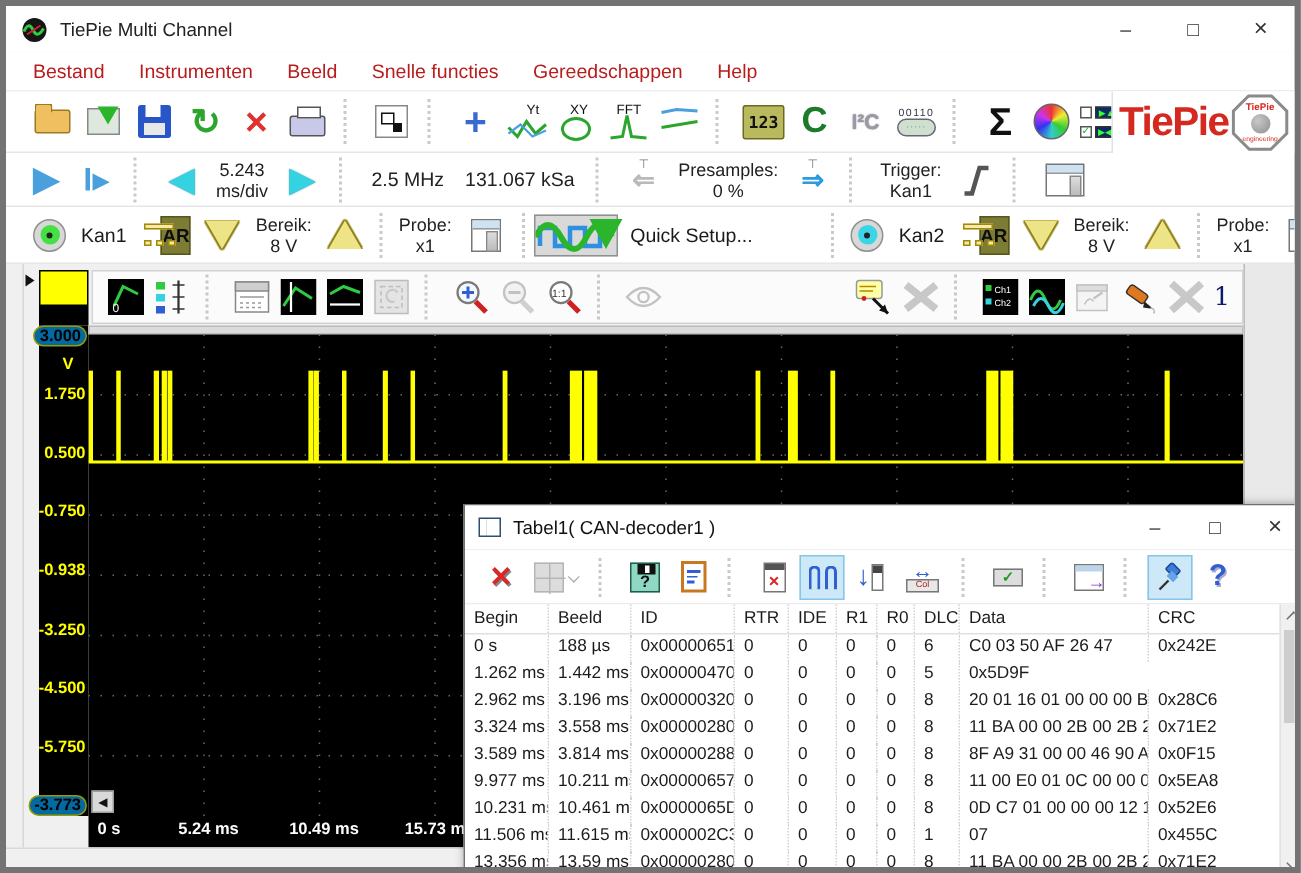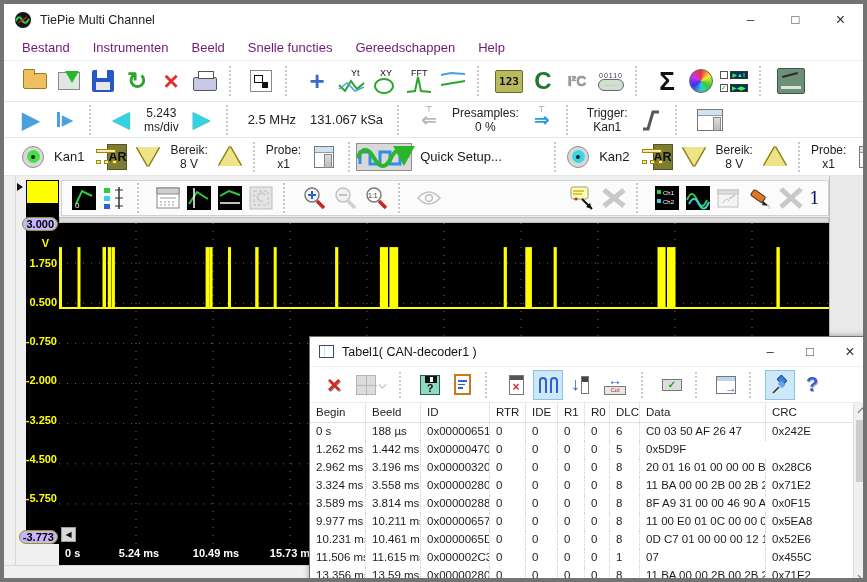--- a/index.html
+++ b/index.html
@@ -8,21 +8,21 @@
        border:4px solid #737373;overflow:hidden;color:#1a1a1a;}
   .abs{position:absolute;}
 
   
   .titlebar{left:0;top:0;width:100%;height:31px;background:#fff;display:flex;align-items:center;}
   .apptitle{font-size:12.5px;color:#222;margin-left:8px;}
   .capbtns{margin-left:auto;display:flex;height:31px;}
   .capbtn{width:45px;height:31px;display:flex;align-items:center;justify-content:center;font-size:13px;color:#333;}
   
   .menubar{left:0;top:31px;width:100%;height:26px;background:#fff;display:flex;align-items:center;padding-left:18px;border-bottom:1px solid #ececec;}
-  .menuitem{font-size:13px;color:#701a75;padding:0 13px 0 0;margin-right:10px;}
+  .menuitem{font-size:13px;color:#b91c1c;padding:0 13px 0 0;margin-right:10px;}
   
   .tb{left:0;width:100%;background:#fff;display:flex;align-items:center;border-bottom:1px solid #e6e6e6;}
   .tb1{top:57px;height:41px;padding-left:14px;}
   .tb2{top:98px;height:36px;padding-left:10px;}
   .tb3{top:134px;height:38px;padding-left:12px;}
   .sep{width:10px;height:30px;border-left:2px dotted #c9c9c9;margin:0 5px 0 7px;}
   .ticon{height:32px;min-width:32px;display:flex;align-items:center;justify-content:center;margin:0 1px;position:relative;}
   .glyph{font-weight:bold;}
   
   .folder{width:24px;height:16px;background:#f0c060;border:1px solid #9a7a20;border-radius:2px;position:relative;}
@@ -79,21 +79,21 @@
   
   .scopebg{left:0;top:172px;width:100%;height:410px;background:#f0f0f0;}
   .leftgrip{left:0;top:172px;width:12px;height:389px;background:#f0f0f0;border-right:1px solid #d6d6d6;}
   .griparrow{left:13px;top:179px;width:0;height:0;border-top:4px solid transparent;border-bottom:4px solid transparent;border-left:6px solid #111;}
   .gtoolbar{left:57px;top:176px;width:768px;height:36px;background:#fbfbfb;border:1px solid #d2d2d2;display:flex;align-items:center;padding-left:6px;}
   .gbtn{width:29px;height:30px;display:flex;align-items:center;justify-content:center;margin:0 1px;}
   .axhead{left:22px;top:176px;width:33px;height:37px;background:#000;}
   .axheadyel{left:23px;top:177px;width:31px;height:22px;background:#ffff00;}
   .axiscol{left:22px;top:213px;width:33px;height:327px;background:#000;}
   .ytick{position:absolute;right:2px;color:#ffff00;font-size:11px;font-weight:bold;transform:translateY(-50%);}
-  .ytick.bub{background:#c4b5fd;color:#000;border:1px solid #999900;border-radius:8px;padding:0 3px;right:1px;}
+  .ytick.bub{background:#0369a1;color:#000;border:1px solid #999900;border-radius:8px;padding:0 3px;right:1px;}
   .yunit{position:absolute;right:10px;color:#ffff00;font-size:11px;font-weight:bold;}
   .hscrollstrip{left:55px;top:213px;width:770px;height:6px;background:#dcdcdc;border:1px solid #bdbdbd;}
   .plot{left:55px;top:219px;width:770px;height:321px;background:#000;}
   .xaxis{left:55px;top:540px;width:770px;height:21px;background:#000;overflow:hidden;}
   .xtick{position:absolute;top:3px;color:#fff;font-size:11px;font-weight:bold;white-space:nowrap;}
   .scrolleft{left:57px;top:523px;width:15px;height:15px;background:#d9d9d9;border:1px solid #9e9e9e;display:flex;align-items:center;justify-content:center;font-size:8px;color:#111;}
   .rightmargin{left:825px;top:172px;width:42px;height:410px;background:#e9e9e9;border-left:1px solid #bbb;}
   .bottomstrip{left:0;top:561px;width:867px;height:21px;background:#f0f0f0;border-top:1px solid #d9d9d9;}
   .grid{stroke:#6a6a6a;stroke-width:1;stroke-dasharray:1 7;}
   
@@ -230,20 +230,30 @@
             <div class="togbox">✓</div>
             <div class="togbar">▶◀▶</div>
           </div>
       </div>
     </div>
     <div class="sep"></div>
     <div class="ticon">
         <div class="greenpanel"></div>
       </div>
   </div>
+  <div class="abs logopanel">
+    <span class="brand">TiePie</span>
+    <div class="oct">
+        <div class="octin">
+      <span class="octtop">TiePie</span>
+      <div class="globe"></div>
+      <span class="octbot">engineering</span>
+    </div>
+      </div>
+  </div>
 
   <div class="abs tb tb2">
     <div class="ticon">
         <span class="bluetri">▶</span>
       </div>
     <div class="ticon">
       <div style="display:flex;align-items:center;">
         <div style="width:3px;height:15px;background:#4aa0dc;margin-right:2px;"></div>
           <span style="color:#4aa0dc;font-size:15px;">▶</span>
       </div>
@@ -507,21 +517,21 @@
   </div>
 
   <div class="abs axhead"></div>
   <div class="abs axheadyel"></div>
   <div class="abs axiscol">
     <div style="position:absolute;left:0;top:0;width:100%;height:100%;">
         <div class="ytick bub" style="top: 7px;">3.000</div>
         <div class="ytick" style="top: 46.1px;">1.750</div>
         <div class="ytick" style="top: 85.2px;">0.500</div>
         <div class="ytick" style="top: 124.3px;">-0.750</div>
-        <div class="ytick" style="top: 163.4px;">-2.000</div>
+        <div class="ytick" style="top: 163.4px;">-0.938</div>
         <div class="ytick" style="top: 202.5px;">-3.250</div>
         <div class="ytick" style="top: 241.6px;">-4.500</div>
         <div class="ytick" style="top: 280.7px;">-5.750</div>
         <div class="ytick bub" style="top: 319.8px;">-3.773</div>
         <div class="yunit" style="top: 20px;">V</div>
       </div>
   </div>
   <div class="abs hscrollstrip"></div>
   <div class="abs plot">
     <svg id="wave" width="770" height="321">

